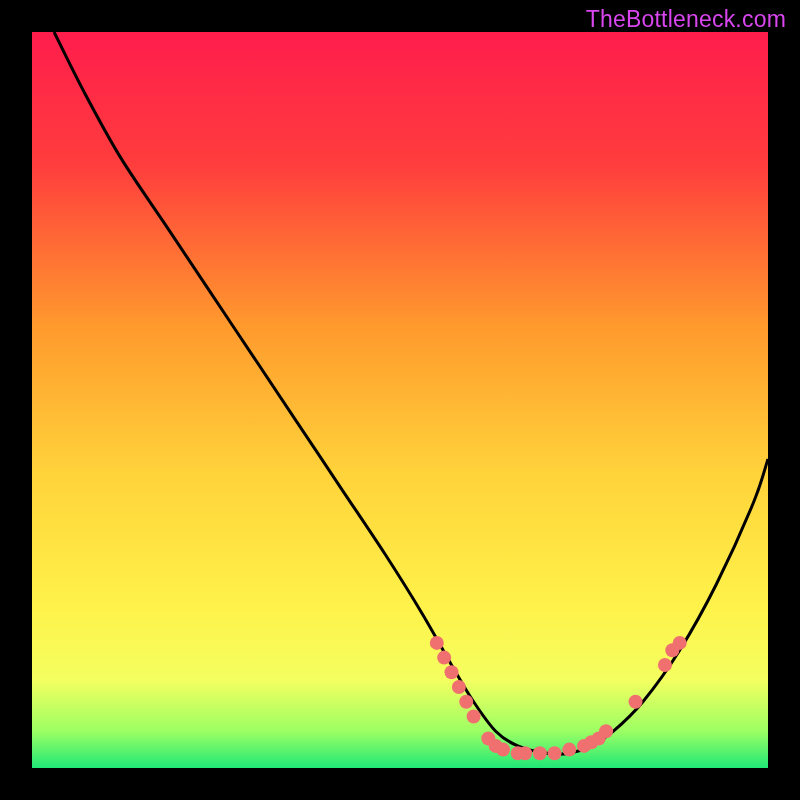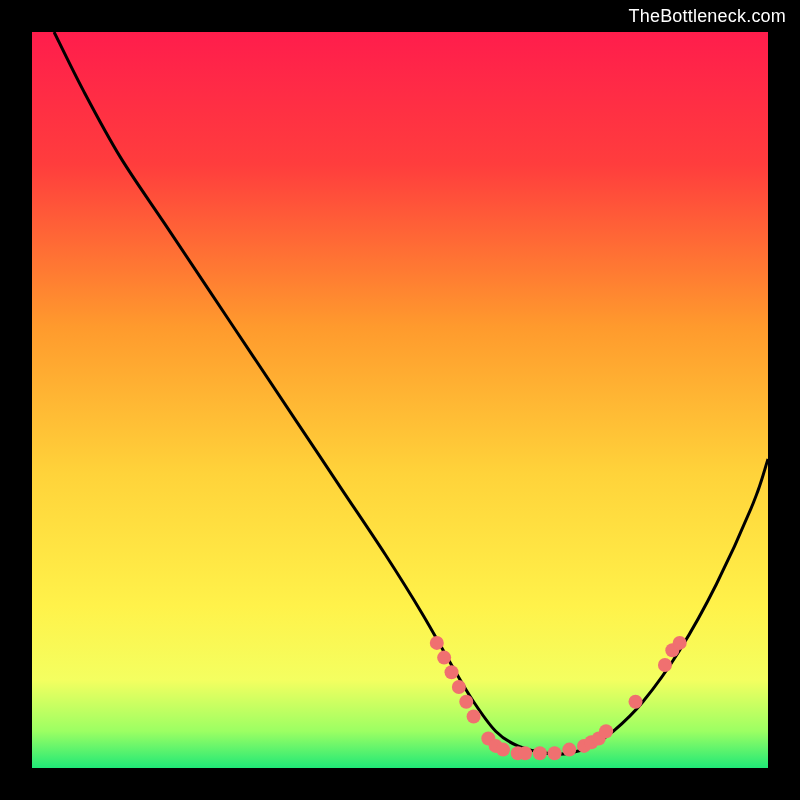--- a/index.html
+++ b/index.html
@@ -16,22 +16,22 @@
     left: 32px;
     top: 32px;
     width: 736px;
     height: 736px;
     background: #000;
   }
   .watermark {
     position: absolute;
     top: 6px;
     right: 14px;
-    color: #ffffff;
-    font-size: 18px;
+    color: #d946ef;
+    font-size: 23px;
     font-weight: 500;
     letter-spacing: 0.2px;
   }
   svg {
     display: block;
   }
 </style>
 </head>
 <body>
 

